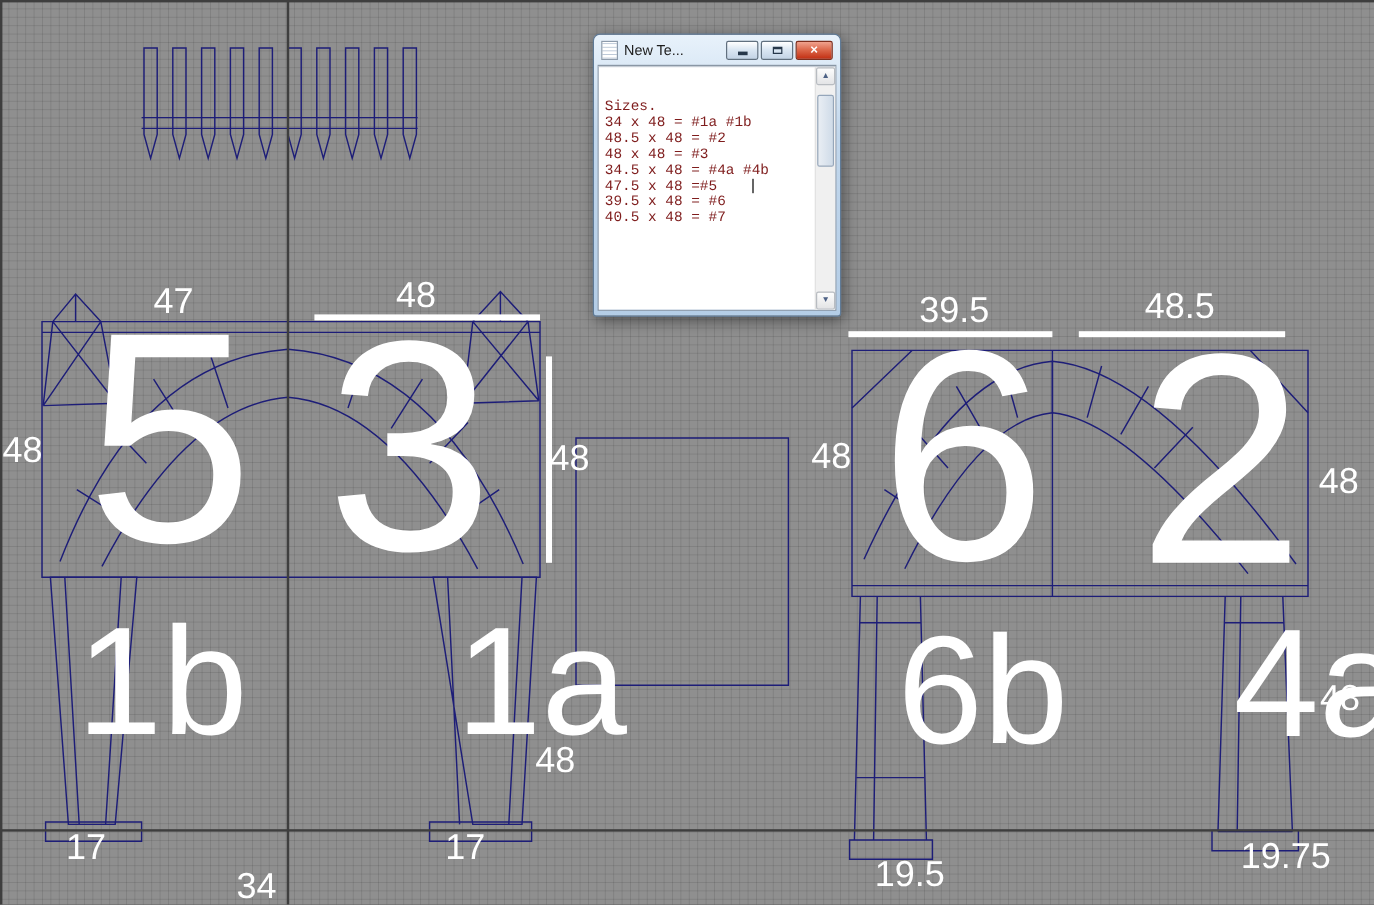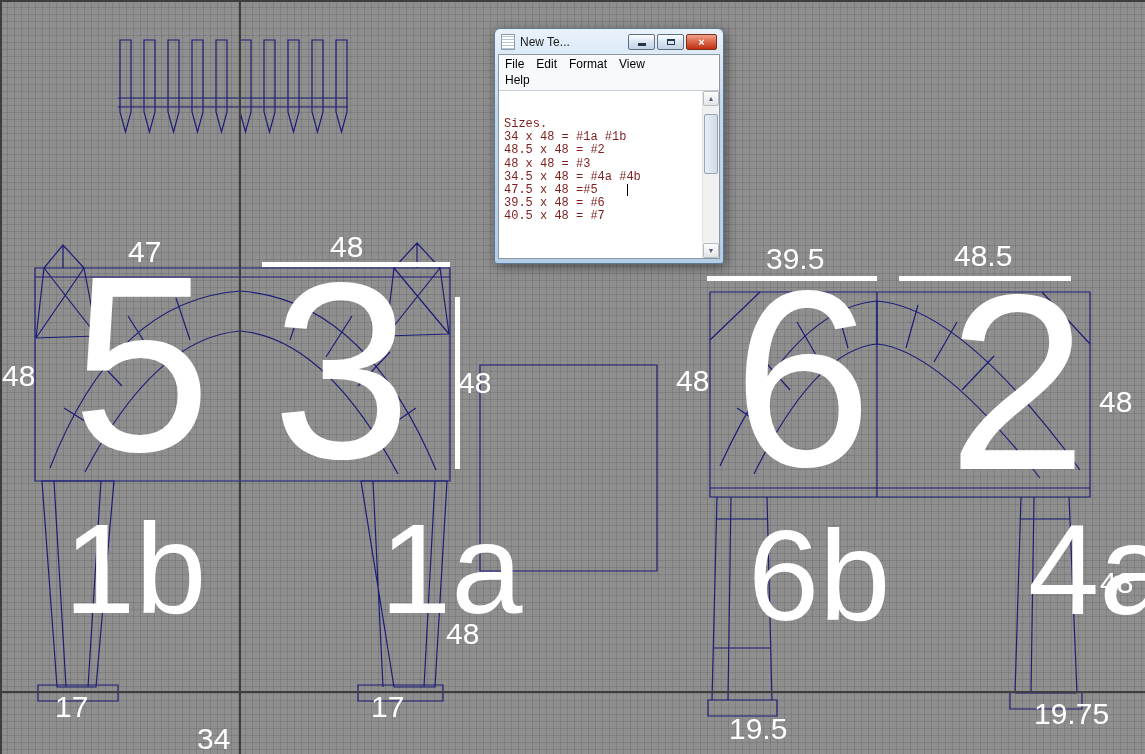--- a/index.html
+++ b/index.html
@@ -13,21 +13,21 @@
   .axis{position:absolute;background:#3e3e3e;}
   .wbar{position:absolute;background:#ffffff;}
   .lbl{position:absolute;color:#ffffff;line-height:1;white-space:nowrap;
        font-family:"Liberation Sans",sans-serif;}
   .dim{font-size:30px;text-align:center;}
   .big{font-size:250px;}
   .leg{font-size:128px;margin-left:48px;}
   svg.wire{position:absolute;left:0;top:0;}
 
   
-  .notepad{position:absolute;left:494px;top:28px;width:230px;height:236px;
+  .notepad{position:absolute;left:494px;top:28px;width:207px;height:236px;
     box-sizing:border-box;padding:0 3px 4px 3px;
     background:linear-gradient(180deg,#e8f2fb,#c2d7ec 35%,#b4cde6);
     border:1px solid #5f7a96;border-radius:6px 6px 3px 3px;
     box-shadow:2px 3px 12px rgba(0,0,0,.45);}
   .np-titlebar{height:25px;display:flex;align-items:center;gap:5px;padding:0 3px;}
   .np-doc-icon{width:12px;height:14px;background:#fff;border:1px solid #8d9bab;
     background-image:linear-gradient(#b9c6d6 1px, transparent 1px);
     background-size:100% 3px;background-position:0 4px;flex:0 0 auto;}
   .np-title{font-size:12px;color:#1c1c1c;overflow:hidden;}
   .np-buttons{margin-left:auto;display:flex;gap:2px;}
@@ -155,31 +155,20 @@
         </div>
         <div class="np-btn">
           <div class="glyph-max"></div>
         </div>
         <div class="np-btn close">
           <span>×</span>
         </div>
       </div>
     </div>
     <div class="np-chrome">
-      <div class="np-menubar">
-        <div class="np-menu-row">
-          <div class="np-menu-item">File</div>
-          <div class="np-menu-item">Edit</div>
-          <div class="np-menu-item">Format</div>
-          <div class="np-menu-item">View</div>
-        </div>
-        <div class="np-menu-row">
-          <div class="np-menu-item">Help</div>
-        </div>
-      </div>
       <div class="np-body">
         <div class="np-text">
           <div>Sizes.</div>
           <div>34 x 48 = #1a #1b</div>
           <div>48.5 x 48 = #2</div>
           <div>48 x 48 = #3</div>
           <div>34.5 x 48 = #4a #4b</div>
           <div>47.5 x 48 =#5</div>
           <div>39.5 x 48 = #6</div>
           <div>40.5 x 48 = #7</div>

